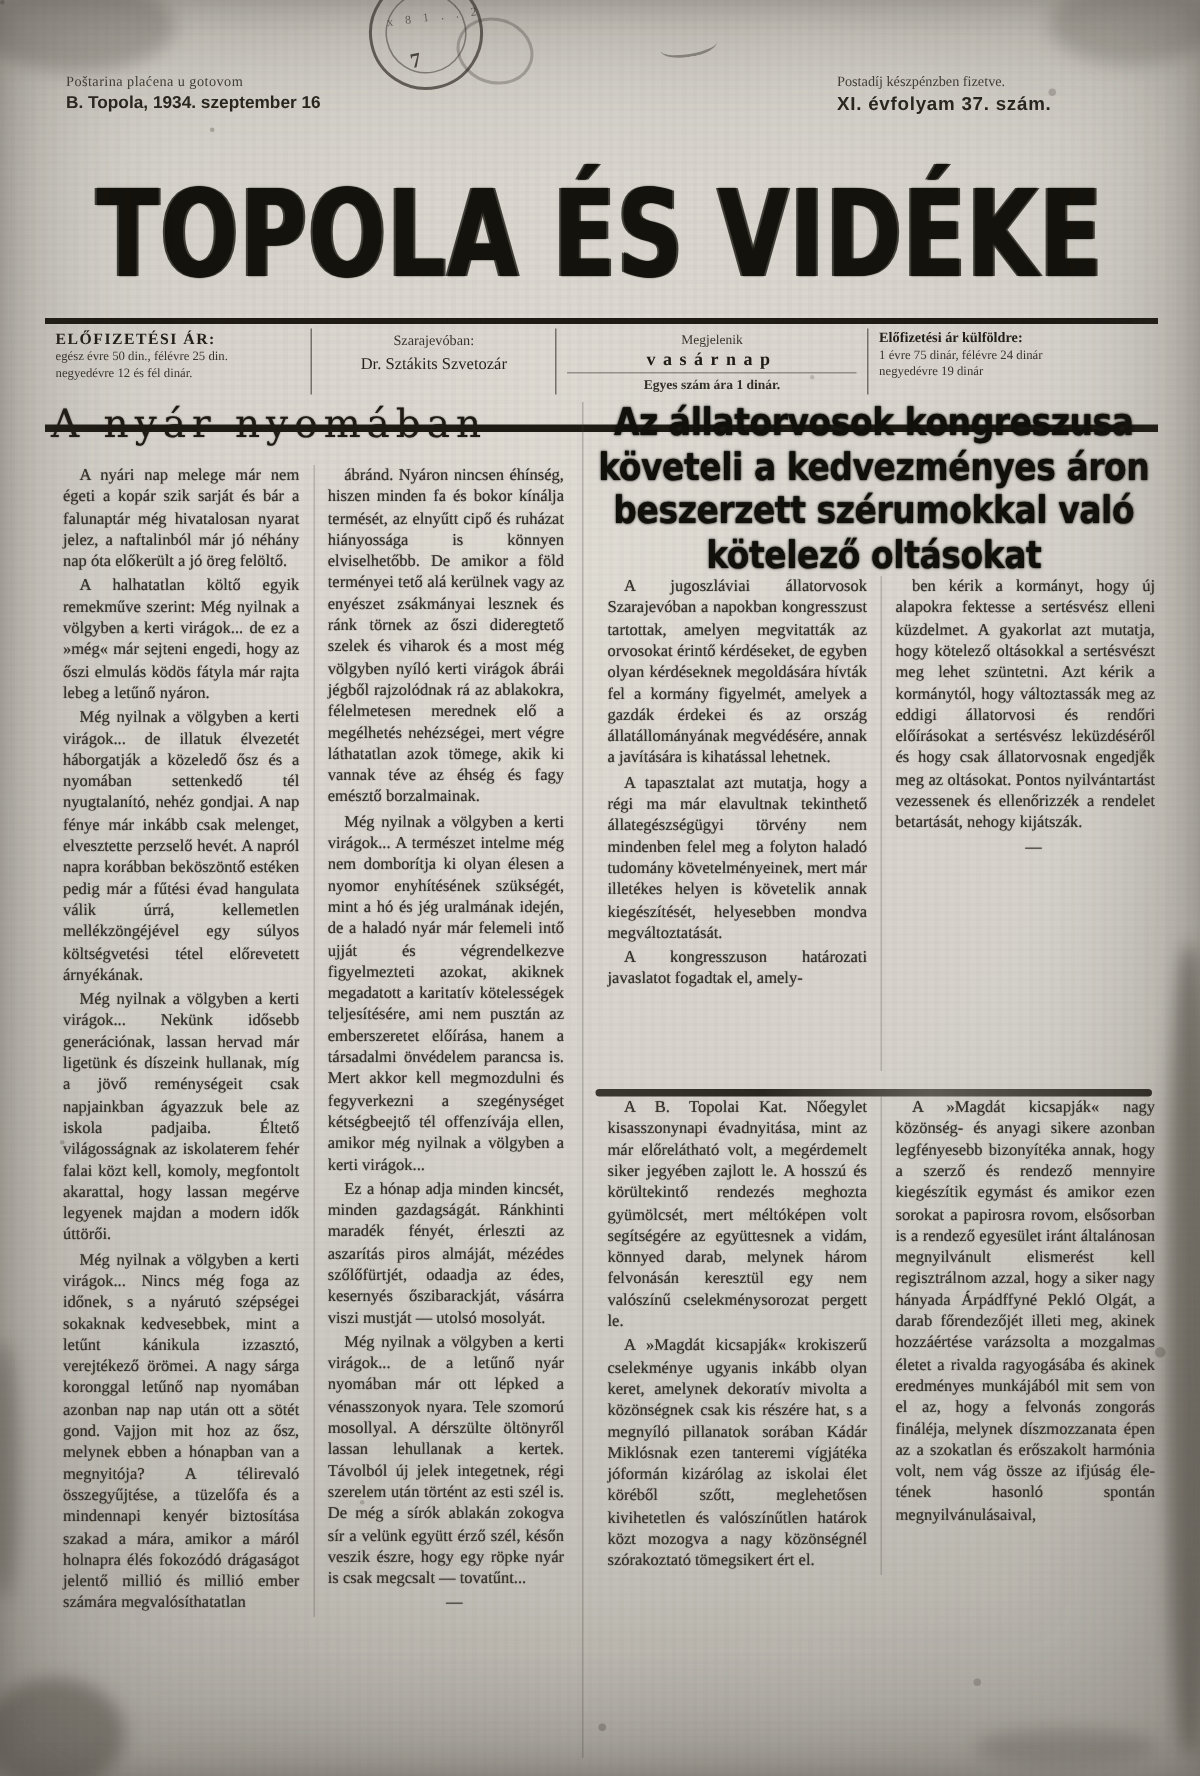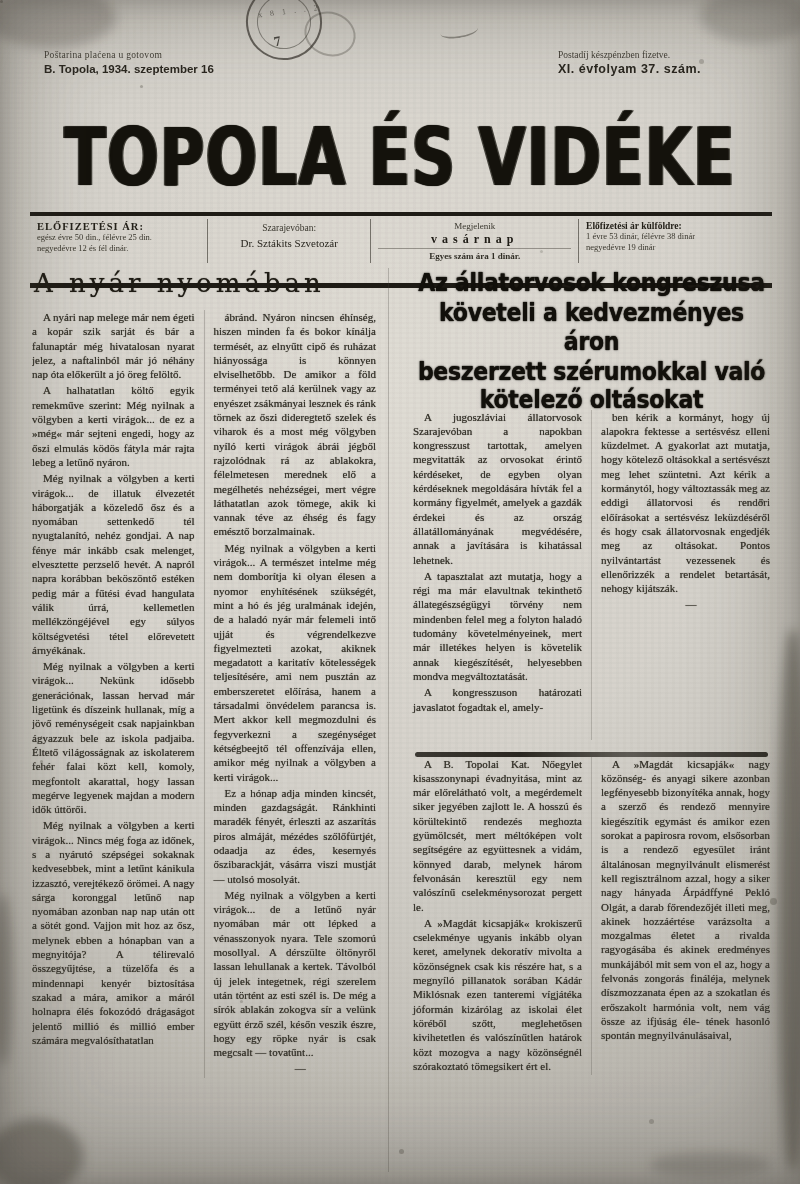--- a/index.html
+++ b/index.html
@@ -78,28 +78,28 @@
   .c3 .day{ font-weight:bold; font-size:12px; letter-spacing:5px; margin:1px 0; color:#23201a; }
   .c3 .s2{ font-size:9px; font-weight:bold; color:#333028; border-top:1px solid rgba(50,47,40,.4); padding-top:2px; }
   .c4{ width:26%; }
   .c4 .t{ font-weight:bold; font-size:9.5px; color:#26231c; }
   .c4 .s{ font-size:8.5px; line-height:1.35; color:#3b382f; }
 
   
   .content{ position:absolute; top:268px; left:32px; right:30px; bottom:12px; z-index:3;
     display:flex; gap:12px; overflow:hidden; }
   .left-article{ width:344px; flex:none; }
-  .right-section{ flex:1; border-left:1px solid rgba(70,66,58,.28); padding-left:24px; }
+  .right-section{ flex:1; border-left:1px solid rgba(70,66,58,.28); padding-left:6px; }
 
   .art-title{ font-family:"DejaVu Serif",serif; font-weight:normal; font-size:26px; letter-spacing:4px;
     color:#211e17; margin:0 0 12px 2px; text-shadow:0 0 1px rgba(33,30,23,.7); }
 
   .twocol{ display:flex; }
   .col{ flex:1; min-width:0; text-align:justify; font-size:11px; line-height:1.3;
-    color:#39362e; text-shadow:0 0 .7px rgba(57,54,46,.9); hyphens:auto; }
+    color:#39362e; text-shadow:0 0 .7px rgba(57,54,46,.9); hyphens:auto;margin-left:10px; }
   .col + .col{ border-left:1px solid rgba(70,66,58,.25); padding-left:9px; margin-left:9px; }
   .para{ text-indent:11px; margin-bottom:2px; }
 
   .congress-head{ font-family:"DejaVu Sans",sans-serif; font-weight:bold; font-size:22px; line-height:1.16;
     text-align:center; color:#15130e; margin:0 0 14px; letter-spacing:-0.3px;
     transform:scaleY(1.15); transform-origin:top center;
     text-shadow:0 0 2px rgba(21,19,14,.65), 0 0 1px #15130e; }
   .congress-cols{ min-height:330px; }
   .season-rule{ height:5px; margin:12px 2px 0; border-radius:3px;
     background:linear-gradient(90deg, rgba(35,32,26,.85), rgba(35,32,26,.95) 30%, rgba(35,32,26,.65) 60%, rgba(35,32,26,.9)); }
@@ -143,21 +143,21 @@
       <div class="s">Szarajevóban:</div>
       <div class="n">Dr. Sztákits Szvetozár</div>
     </div>
     <div class="cell c3">
       <div class="s">Megjelenik</div>
       <div class="day">vasárnap</div>
       <div class="s2">Egyes szám ára 1 dinár.</div>
     </div>
     <div class="cell c4">
       <div class="t">Előfizetési ár külföldre:</div>
-      <div class="s">1 évre 53 dinár, félévre 38 dinár</div>
+      <div class="s">1 évre 75 dinár, félévre 24 dinár</div>
       <div class="s">negyedévre 19 dinár</div>
     </div>
   </div>
 
   <div class="content">
 
     <div class="left-article">
       <h2 class="art-title">A nyár nyomában</h2>
       <div class="twocol">
         <div class="col">

